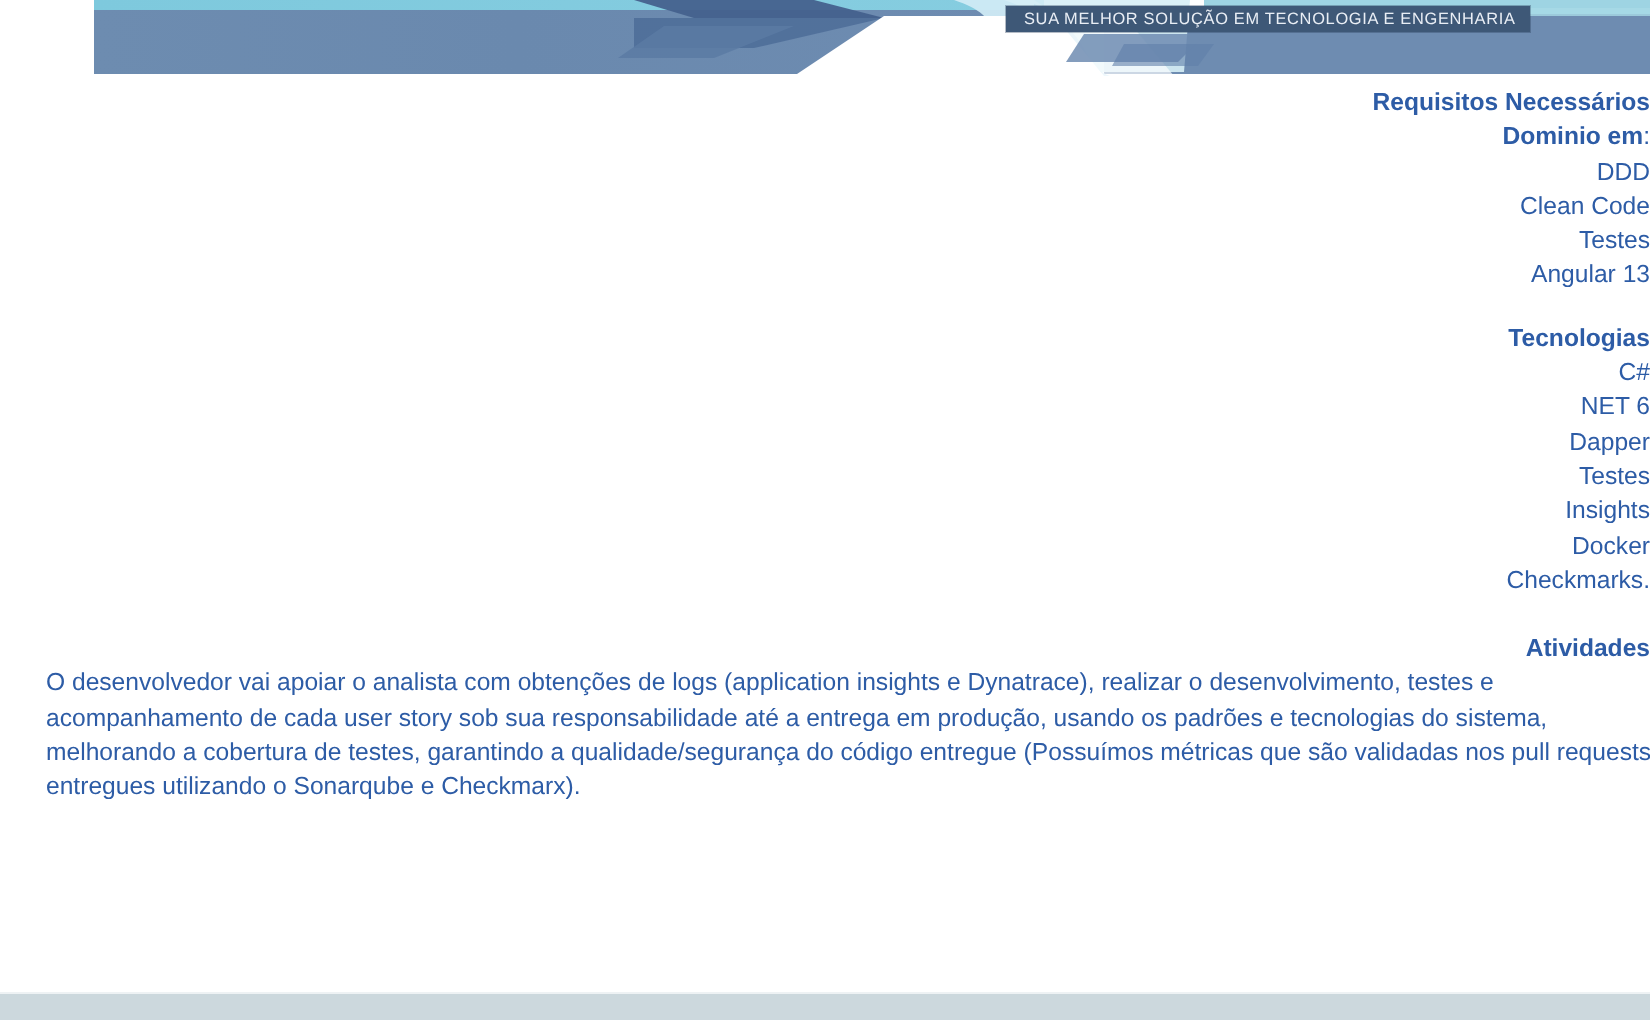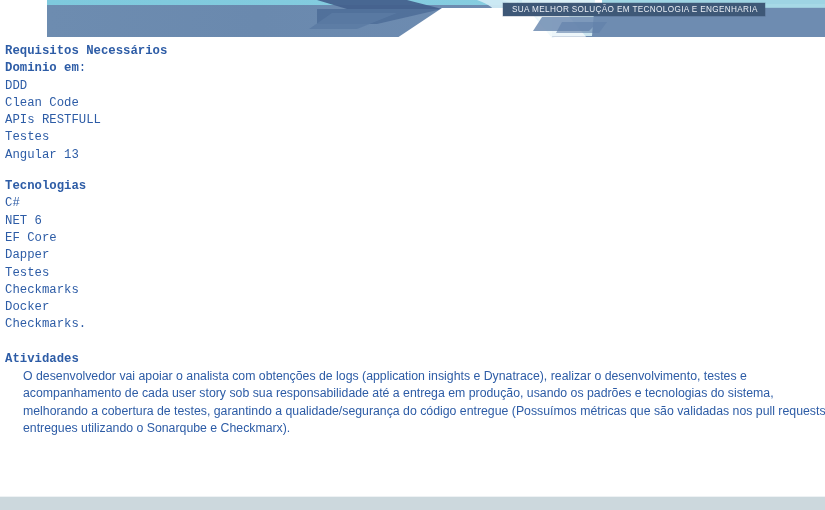--- a/index.html
+++ b/index.html
@@ -55,24 +55,25 @@
     position: absolute;
     top: 38px;
     left: 0;
     width: 825px;
     height: 458px;
     padding: 0;
     box-sizing: border-box;
   }
   .txt {
     color: #2d5ca6;
-    font-family: Liberation Mono, monospace;
+    font-family: Liberation Sans, sans-serif;
     font-size: 12.3px;
     line-height: 17.3px;
     white-space: nowrap;
+    text-align: right;
   }
   .txt.bold { font-weight: bold; }
   .block { padding-left: 5px; }
 
   .sec-requisitos { padding-top: 5px; }
   .sec-tecnologias { padding-top: 14px; }
   .sec-atividades { padding-top: 17px; }
 
   .mixed-line { white-space: nowrap; }
   .mixed-line .b { font-weight: bold; }
@@ -151,34 +152,32 @@
 
   <div class="sec-requisitos block">
     <div class="txt bold">Requisitos Necessários</div>
 
     <div class="txt mixed-line">
       <span class="b">Dominio em</span><span class="n">:</span>
     </div>
 
     <div class="txt">DDD</div>
     <div class="txt">Clean Code</div>
-    <div class="txt">APIs RESTFULL</div>
     <div class="txt">Testes</div>
     <div class="txt">Angular 13</div>
   </div>
 
   <div class="sec-tecnologias block">
     <div class="txt bold">Tecnologias</div>
 
     <div class="txt">C#</div>
     <div class="txt">NET 6</div>
-    <div class="txt">EF Core</div>
     <div class="txt">Dapper</div>
     <div class="txt">Testes</div>
-    <div class="txt">Checkmarks</div>
+    <div class="txt">Insights</div>
     <div class="txt">Docker</div>
     <div class="txt">Checkmarks.</div>
   </div>
 
   <div class="sec-atividades">
     <div class="txt bold block">Atividades</div>
     <div class="para">O desenvolvedor vai apoiar o analista com obtenções de logs (application insights e Dynatrace), realizar o desenvolvimento, testes e acompanhamento de cada user story sob sua responsabilidade até a entrega em produção, usando os padrões e tecnologias do sistema, melhorando a cobertura de testes, garantindo a qualidade/segurança do código entregue (Possuímos métricas que são validadas nos pull requests entregues utilizando o Sonarqube e Checkmarx).</div>
   </div>
 
 </div>

